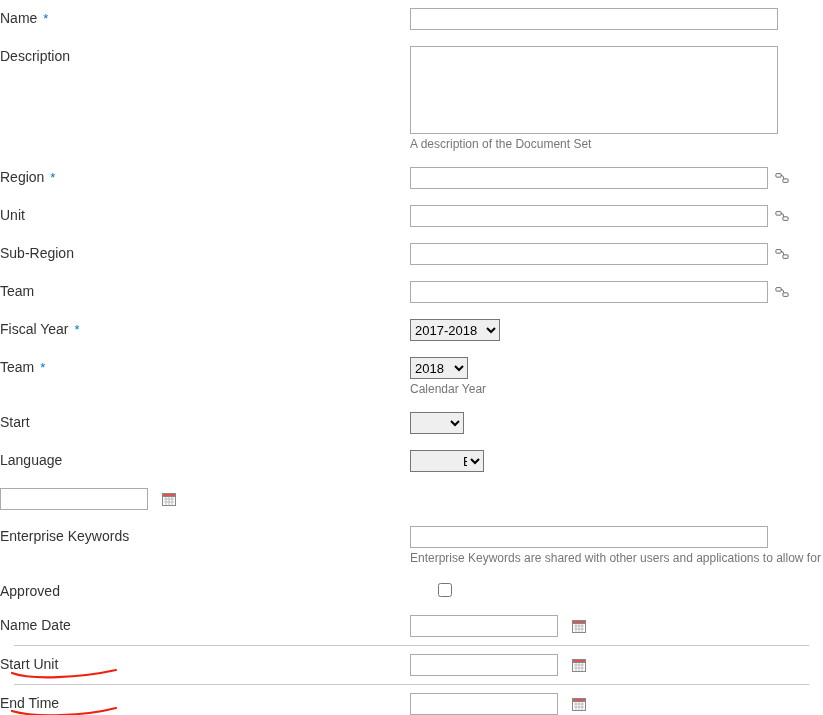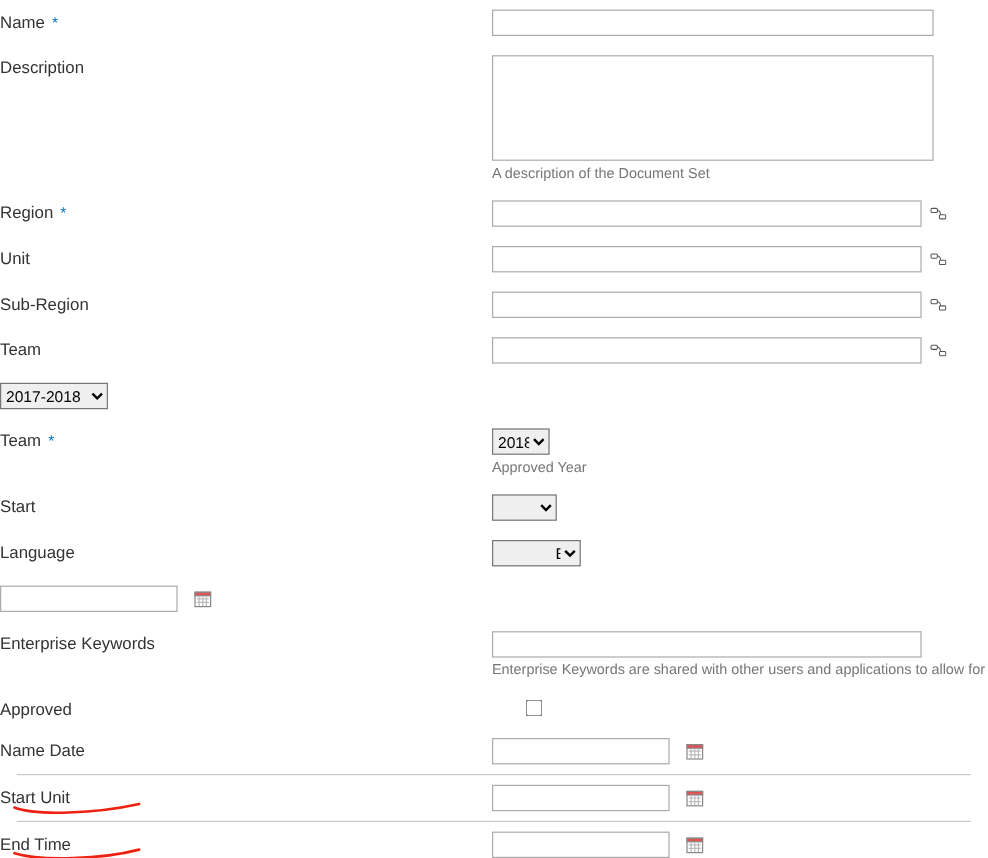--- a/index.html
+++ b/index.html
@@ -73,21 +73,21 @@
       margin-top: 3px;
       white-space: nowrap;
     }
     select.dropdown {
       border: 1px solid #767676;
       font-size: 13px;
       height: 22px;
       background: #efefef;
     }
     select.dropdown-wide { width: 90px; }
-    select.dropdown-mid { width: 48px; }
+    select.dropdown-mid { width: 58px; }
     select.dropdown-blank { width: 54px; }
     select.dropdown-lang { width: 74px; padding-left: 48px; }
     input.date-input {
       width: 148px;
       height: 22px;
       border: 1px solid #ababab;
       padding: 2px 4px;
       font-size: 13px;
     }
     .tag-icon {
@@ -230,37 +230,41 @@
                 <rect x="9" y="9" width="6" height="4" rx="1"></rect>
                 <path d="M7 5 Q10 5 10 9"></path>
               </g>
             </svg>
         </span>
       </div>
     </div>
   </div>
 
   <div class="form-row">
+    <div class="label-col">
+      <span class="label-text">Fiscal Year</span>
+      <span class="required">*</span>
+    </div>
     <div class="field-col">
       <select class="dropdown dropdown-wide">
         <option>2017-2018</option>
       </select>
     </div>
   </div>
 
   <div class="form-row">
     <div class="label-col">
       <span class="label-text">Team</span>
       <span class="required">*</span>
     </div>
     <div class="field-col">
       <select class="dropdown dropdown-mid">
         <option>2018</option>
       </select>
-      <span class="helper-text">Approved Year</span>
+      <span class="helper-text">Calendar Year</span>
     </div>
   </div>
 
   <div class="form-row">
     <div class="label-col">
       <span class="label-text">Start</span>
     </div>
     <div class="field-col">
       <select class="dropdown dropdown-blank">
         <option></option>

